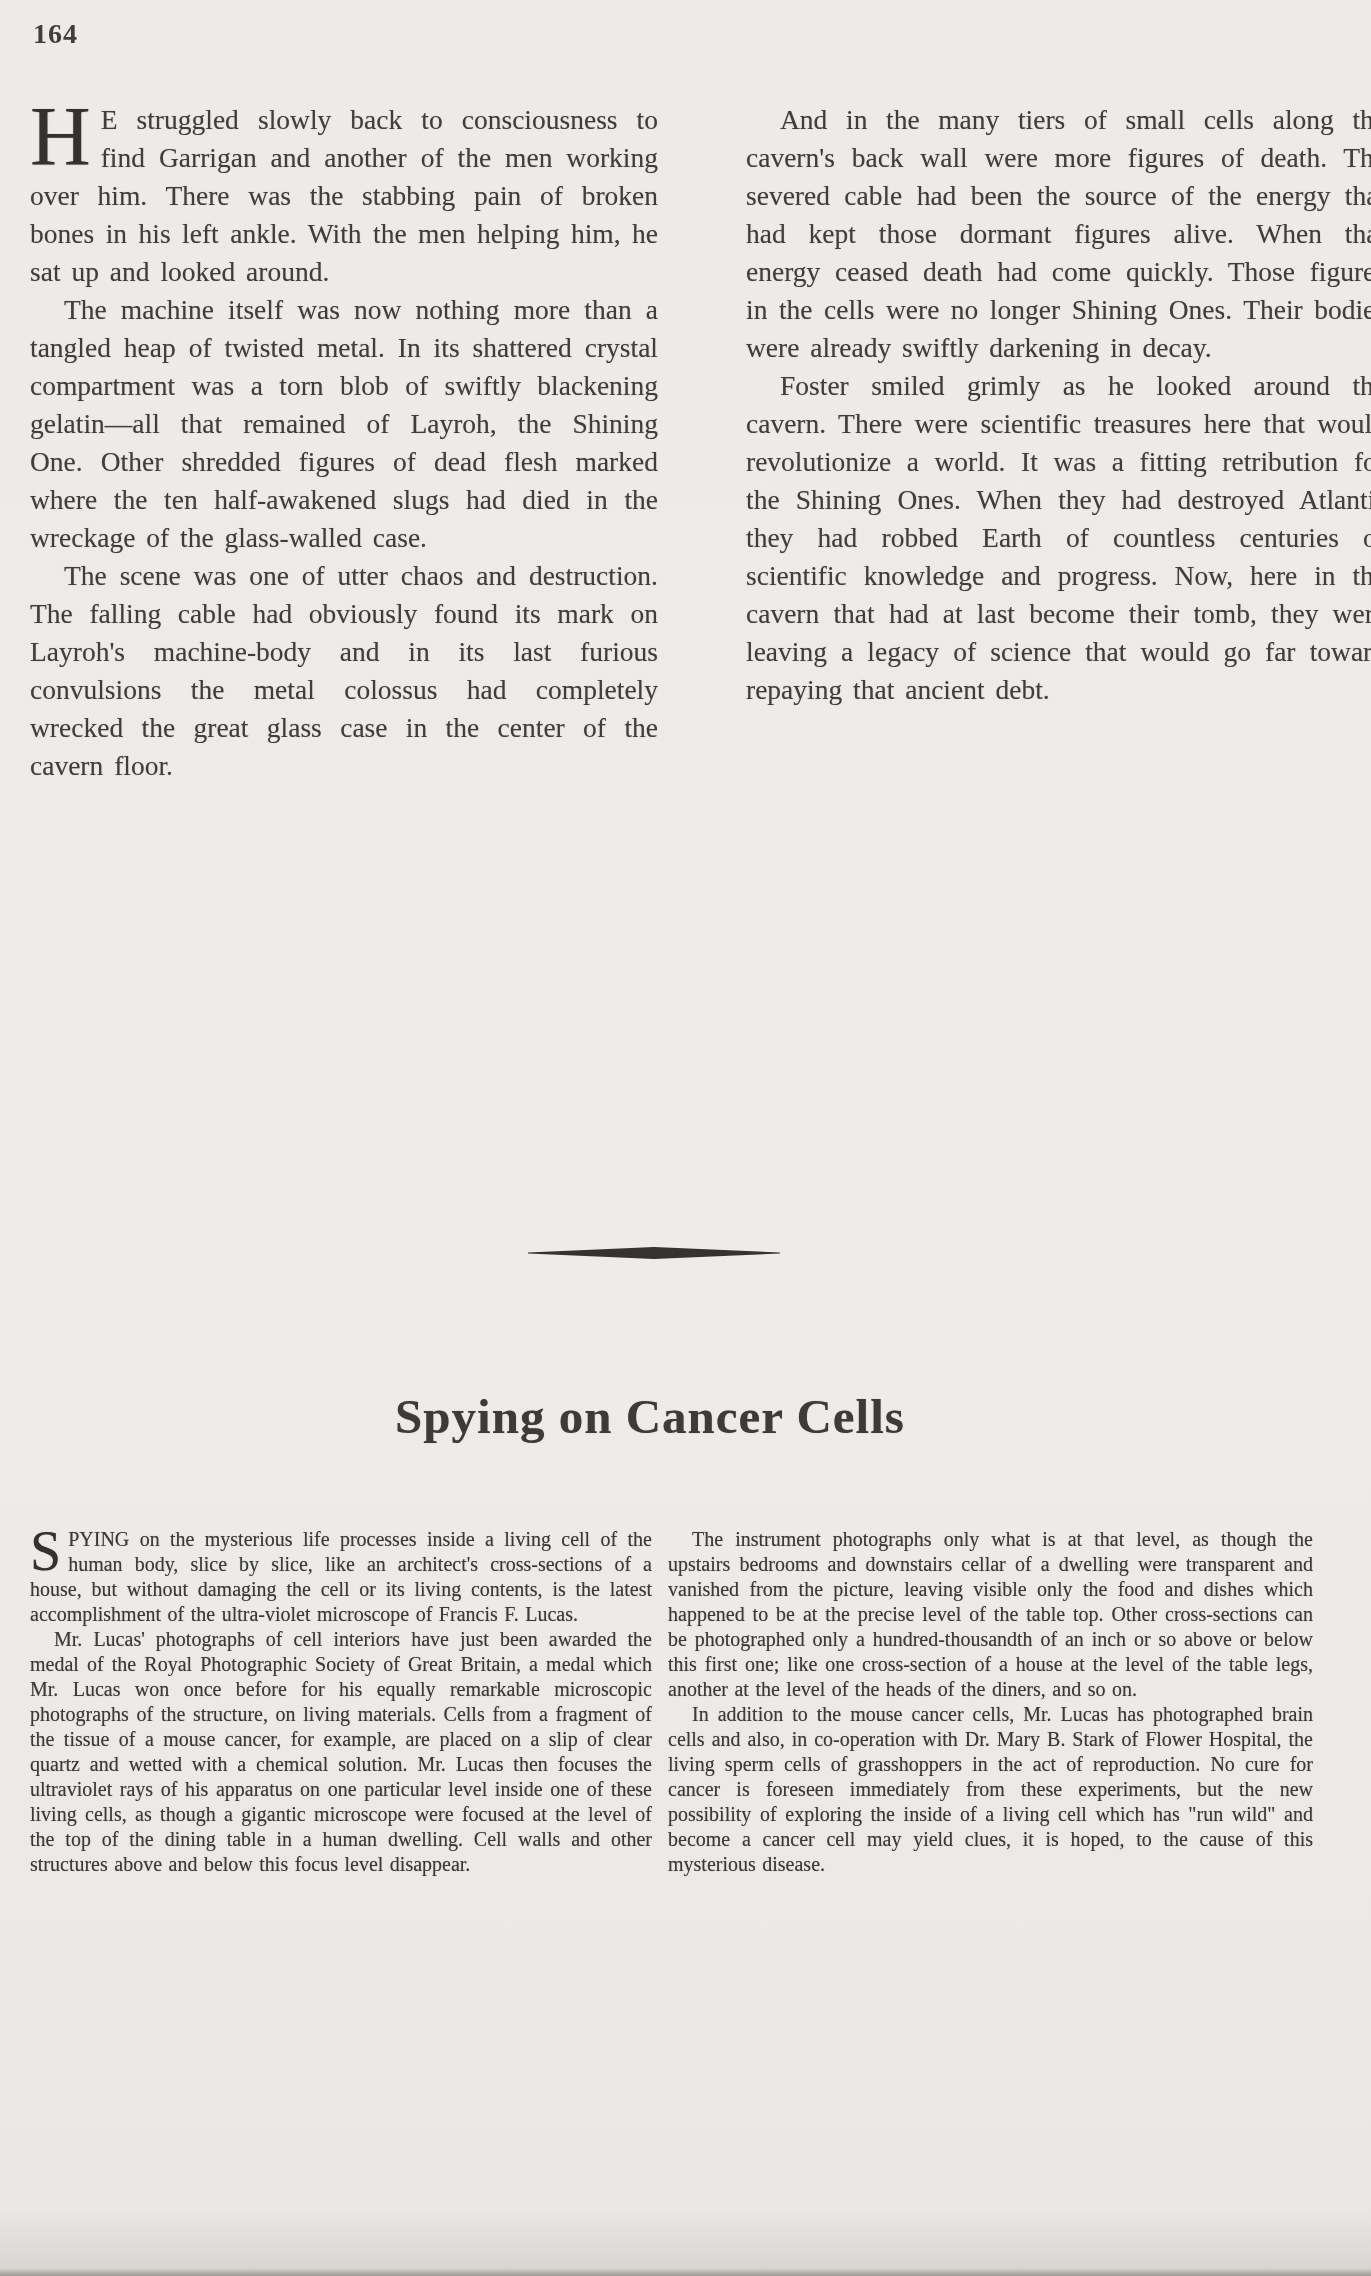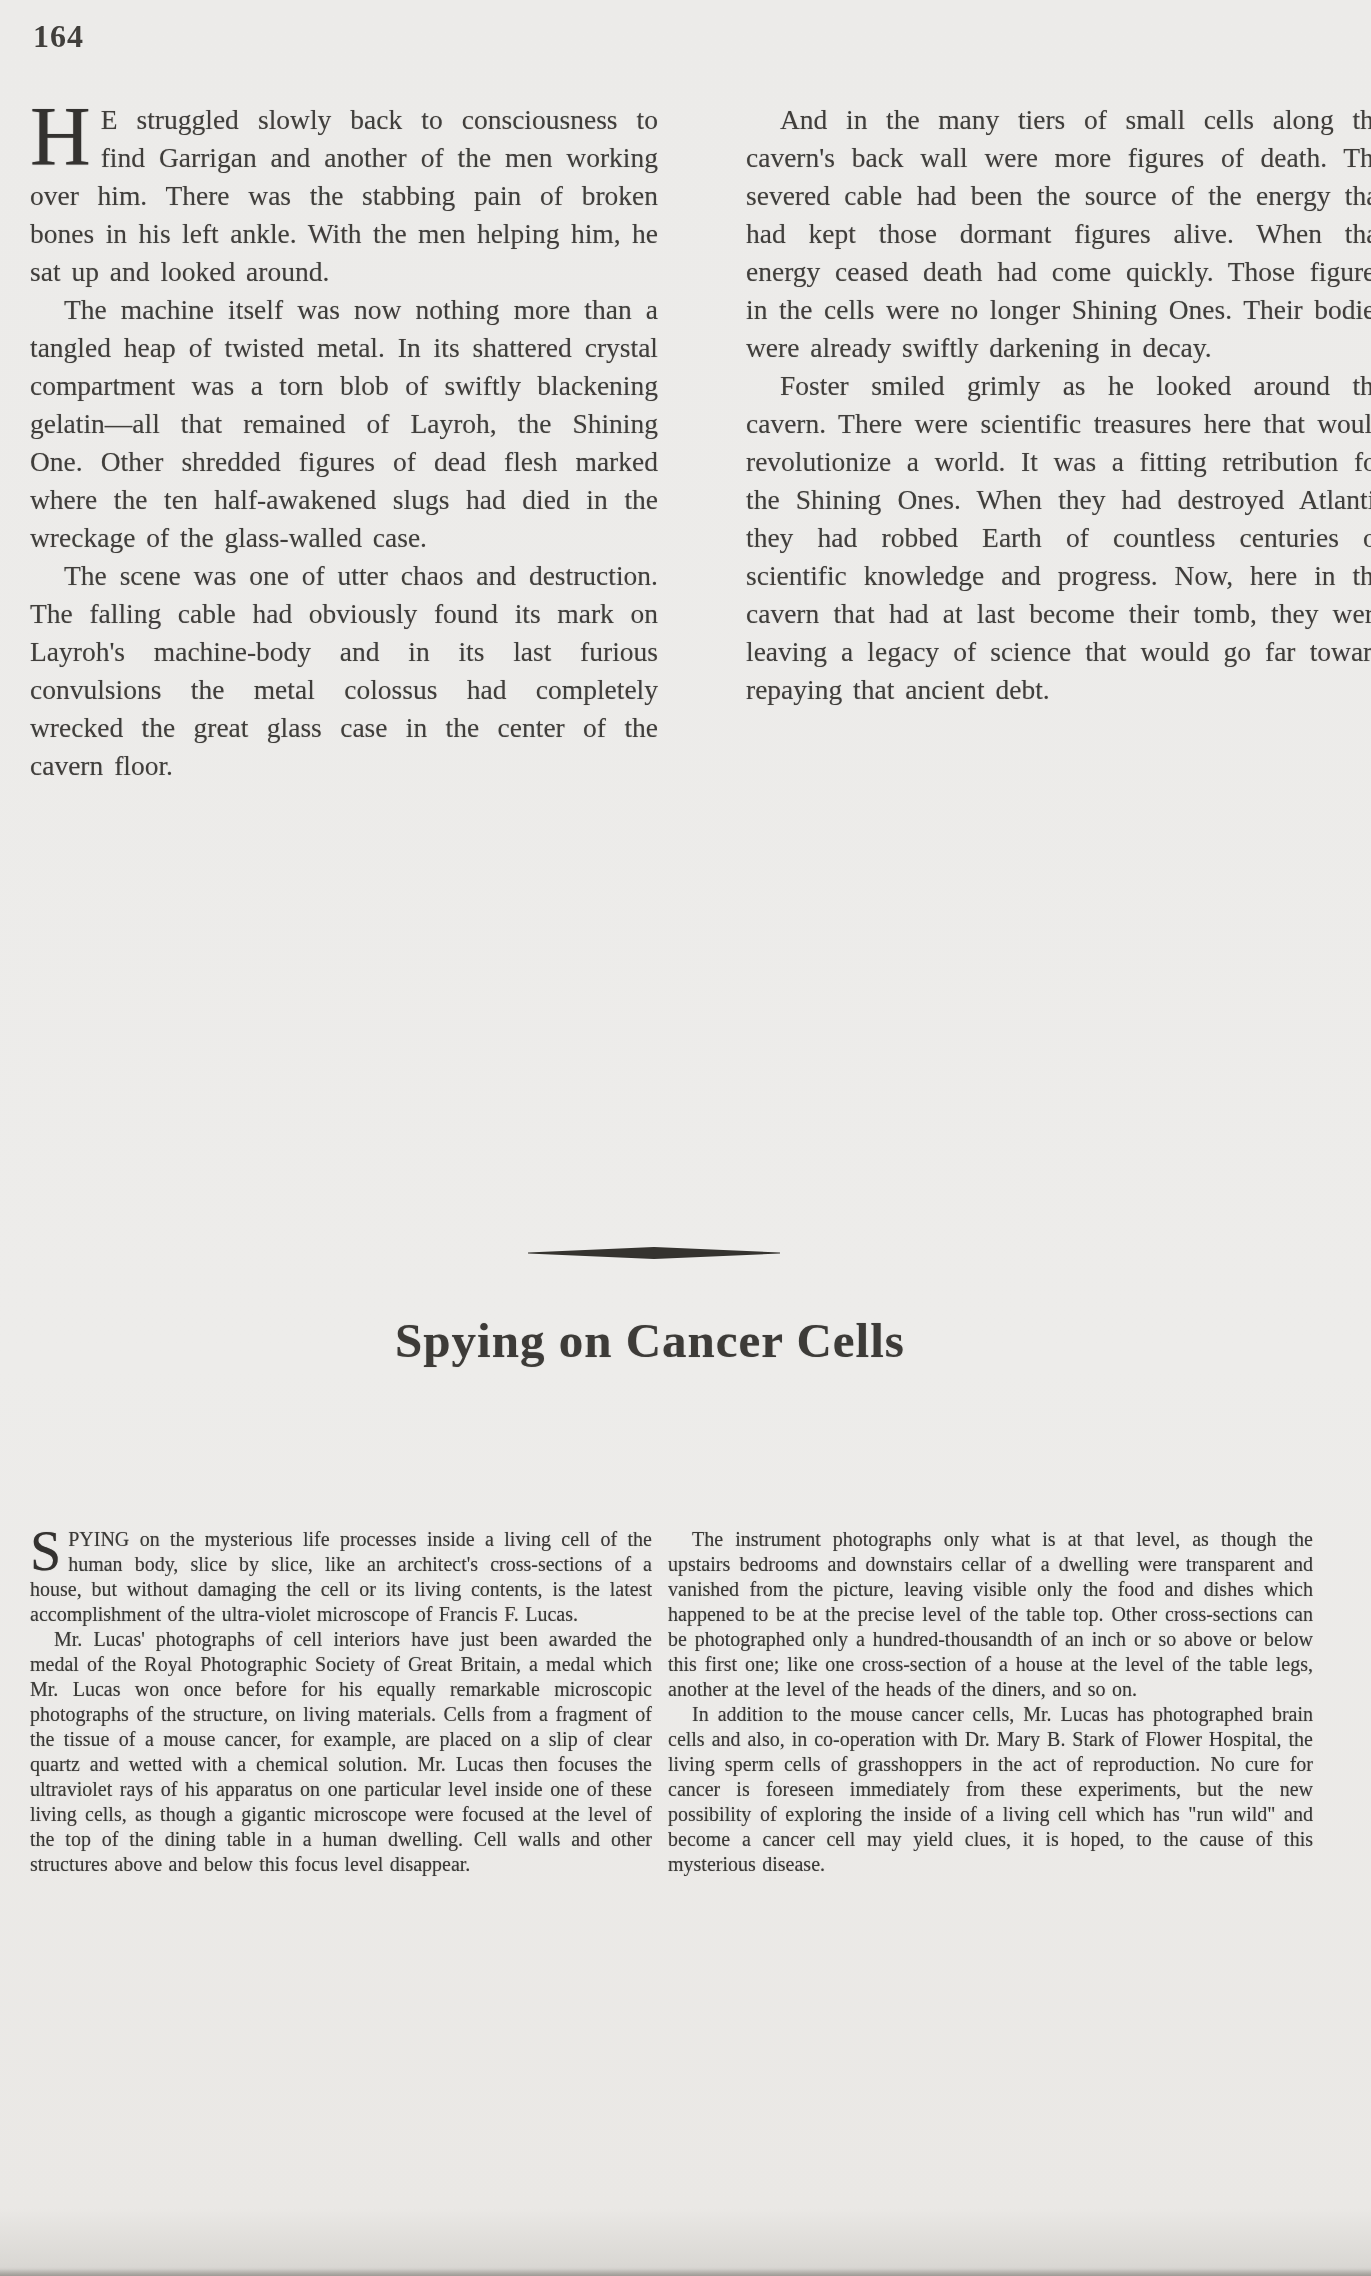--- a/index.html
+++ b/index.html
@@ -26,21 +26,21 @@
     position: absolute;
     top: 14px;
     left: 0;
     width: 100%;
     height: 50px;
   }
   .folio {
     position: absolute;
     left: 33px;
     top: 4px;
-    font-size: 32px;
+    font-size: 28px;
     font-weight: bold;
     letter-spacing: 1px;
     color: #413f3c;
   }
   .head-title {
     position: absolute;
     left: 0;
     width: 100%;
     top: 0;
     text-align: center;
@@ -90,21 +90,21 @@
     top: 1247px;
     width: 252px;
     height: 12px;
     background: #35332f;
     clip-path: polygon(0 46%, 50% 0, 100% 46%, 100% 54%, 50% 100%, 0 54%);
     filter: blur(0.6px);
   }
   
   .article-title {
     position: absolute;
-    top: 1312px;
+    top: 1388px;
     left: 0;
     width: 1300px;
     text-align: center;
     font-size: 49px;
     font-weight: bold;
     color: #3d3b38;
     letter-spacing: 1px;
     text-shadow: 0 0 1px rgba(61,59,56,.4);
   }
   .article-col {

